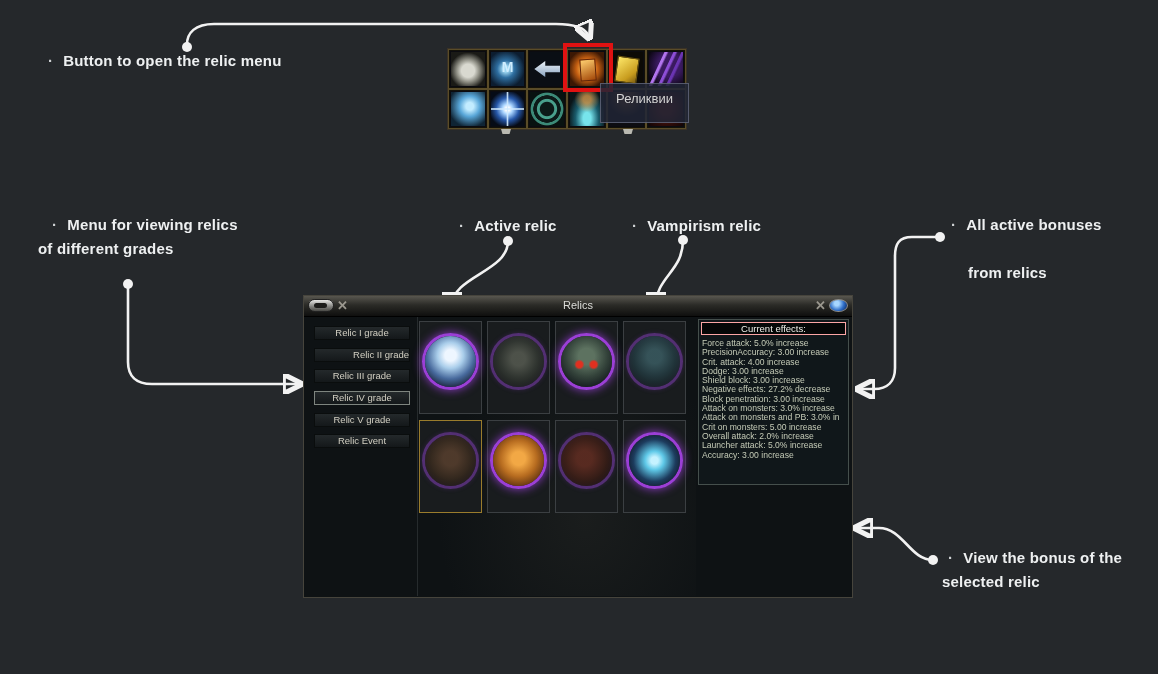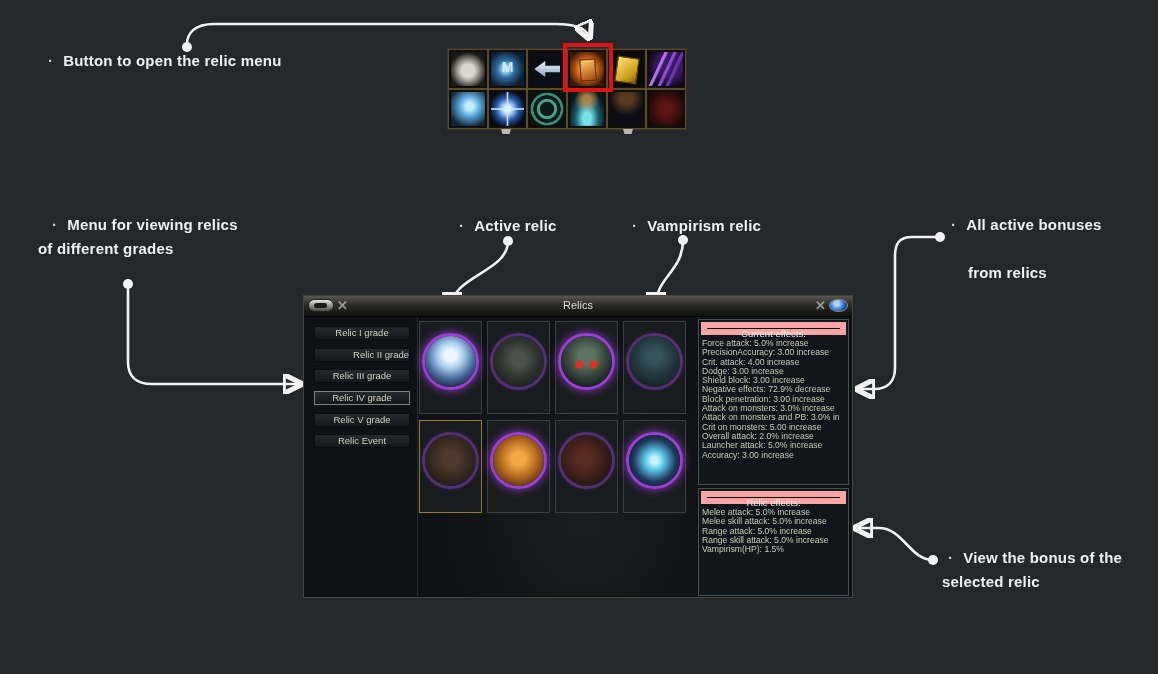--- a/index.html
+++ b/index.html
@@ -99,21 +99,21 @@
        radial-gradient(circle at 64% 56%, #e03020 0 7%, transparent 12%),
        radial-gradient(circle at 50% 40%, #5d7260 0 20%, #33423a 52%, #10161a 84%);}
   .p4{background:radial-gradient(circle at 50% 40%, #47747c 0 18%, #27464e 50%, #121a1e 84%);}
   .p5{background:radial-gradient(circle at 50% 46%, #6f4c33 0 20%, #46311f 52%, #181310 84%);}
   .p6{background:radial-gradient(circle at 50% 46%, #f2a845 0 18%, #b76c20 48%, #532a0e 82%);}
   .p7{background:radial-gradient(circle at 46% 46%, #7e3322 0 20%, #481e13 55%, #150e0b 84%);}
   .p8{background:radial-gradient(circle at 50% 50%, #c5f2ff 0 10%, #5fc9e8 26%, #1d3c5e 58%, #0e1220 85%);}
 
   .panel{position:absolute;left:394px;width:151px;box-sizing:border-box;background:#10171a;
        border:1px solid #454f4c;}
-  .phead{margin:2px;height:13px;background:#050707;border:6px solid #fca5a5;box-sizing:border-box;
+  .phead{margin:2px;height:13px;background:#050707;border:1px solid #fca5a5;box-sizing:border-box;
        color:#eeeee8;font-size:9.5px;text-align:center;line-height:11px;}
   .plines{padding:2px 3px;color:#c5cbb7;font-size:8.6px;line-height:9.3px;}
   .plines div{white-space:nowrap;overflow:hidden;}
 </style>
 </head>
 <body>
 
 <div class="page">
 
   <div class="note" style="left:48px;top:52px;">
@@ -198,20 +198,21 @@
         <div class="ic ic-fountain"></div>
       </div>
     <div class="cell">
         <div class="ic ic-hidden"></div>
       </div>
     <div class="cell">
         <div class="ic ic-banner"></div>
       </div>
   </div>
   <div class="redbox"></div>
+  <div class="tooltip">Реликвии</div>
   <div class="notch" style="left:501px;top:129px;"></div>
   <div class="notch" style="left:623px;top:129px;"></div>
 
   <div class="win">
     <div class="titlebar">
       <div class="orn-oval"></div>
       <div class="orn-x" style="left:33px;">✕</div>
       <div class="title">Relics</div>
       <div class="orn-x" style="right:26px;">✕</div>
       <div class="orn-orb"></div>
@@ -269,36 +270,26 @@
       </div>
 
     <div class="panel" style="top:23px;height:166px;">
       <div class="phead">Current effects:</div>
       <div class="plines">
         <div>Force attack: 5.0% increase</div>
         <div>PrecisionAccuracy: 3.00 increase</div>
         <div>Crit. attack: 4.00 increase</div>
         <div>Dodge: 3.00 increase</div>
         <div>Shield block: 3.00 increase</div>
-        <div>Negative effects: 72.9% decrease</div>
+        <div>Negative effects: 27.2% decrease</div>
         <div>Block penetration: 3.00 increase</div>
         <div>Attack on monsters: 3.0% increase</div>
         <div>Attack on monsters and PB: 3.0% in</div>
         <div>Crit on monsters: 5.00 increase</div>
         <div>Overall attack: 2.0% increase</div>
         <div>Launcher attack: 5.0% increase</div>
         <div>Accuracy: 3.00 increase</div>
       </div>
     </div>
 
-    <div class="panel" style="top:192px;height:108px;">
-      <div class="phead">Relic effects:</div>
-      <div class="plines">
-        <div>Melee attack: 5.0% increase</div>
-        <div>Melee skill attack: 5.0% increase</div>
-        <div>Range attack: 5.0% increase</div>
-        <div>Range skill attack: 5.0% increase</div>
-        <div>Vampirism(HP): 1.5%</div>
-      </div>
-    </div>
   </div>
 
 </div>
 
 </body></html>

